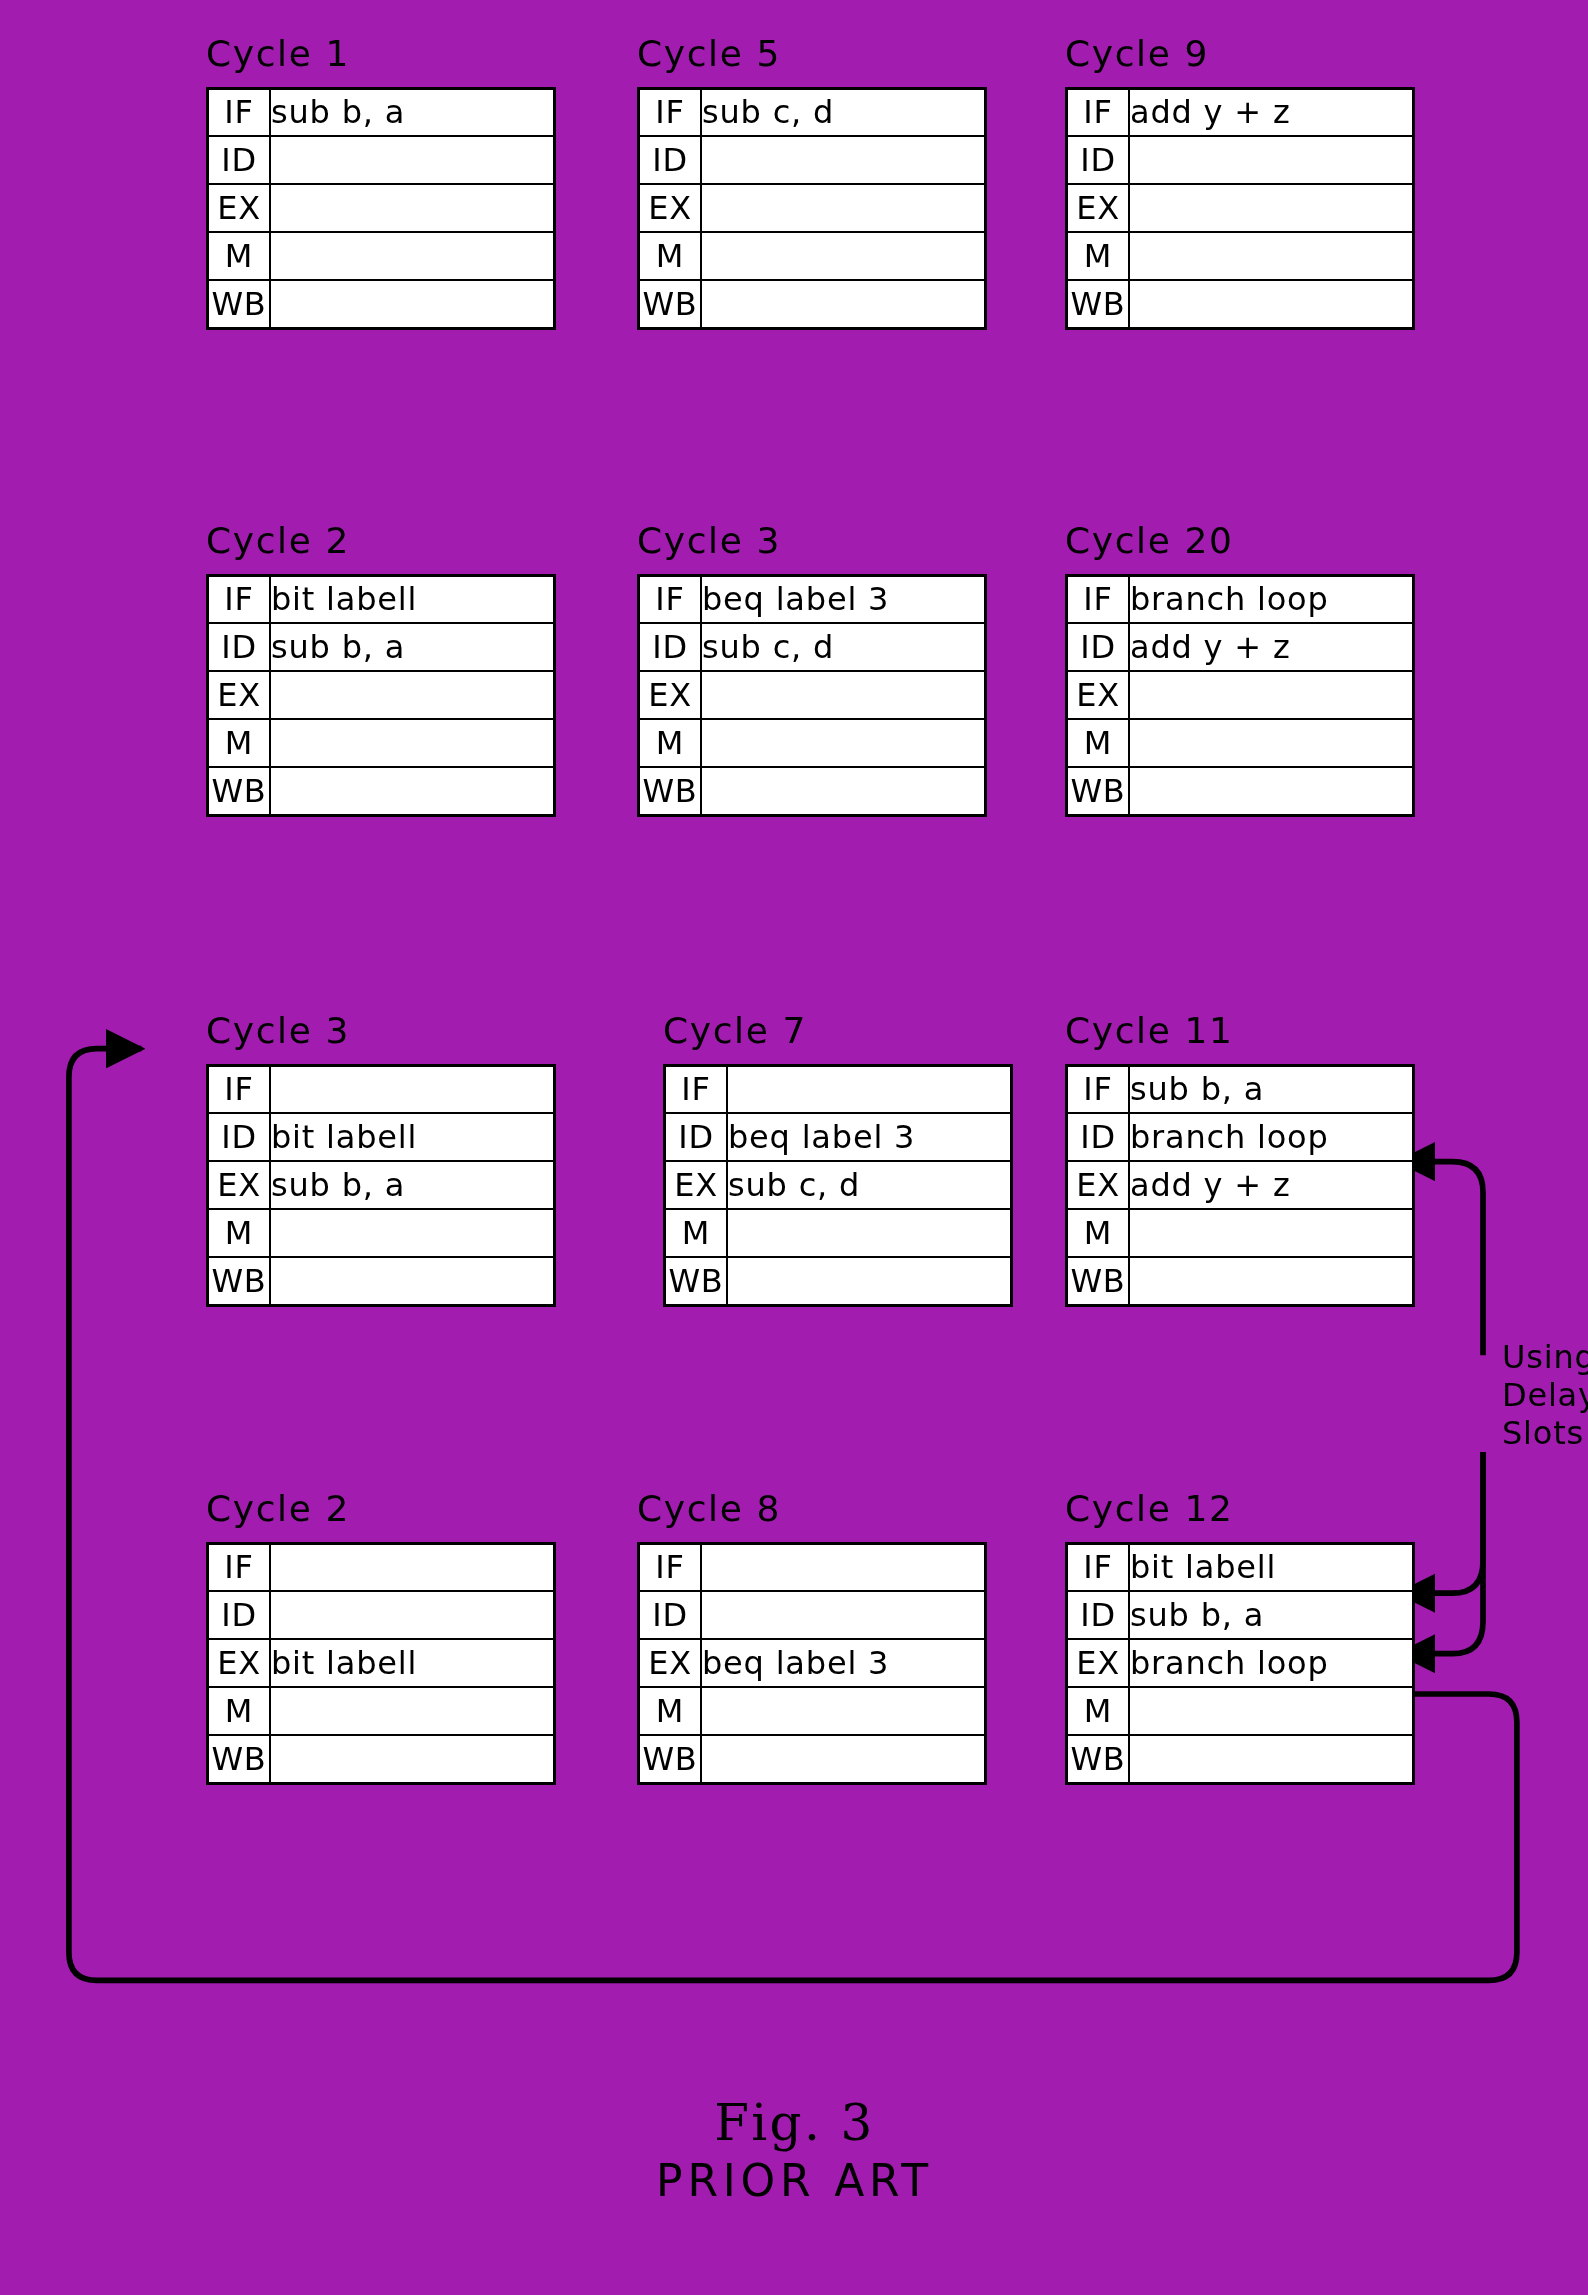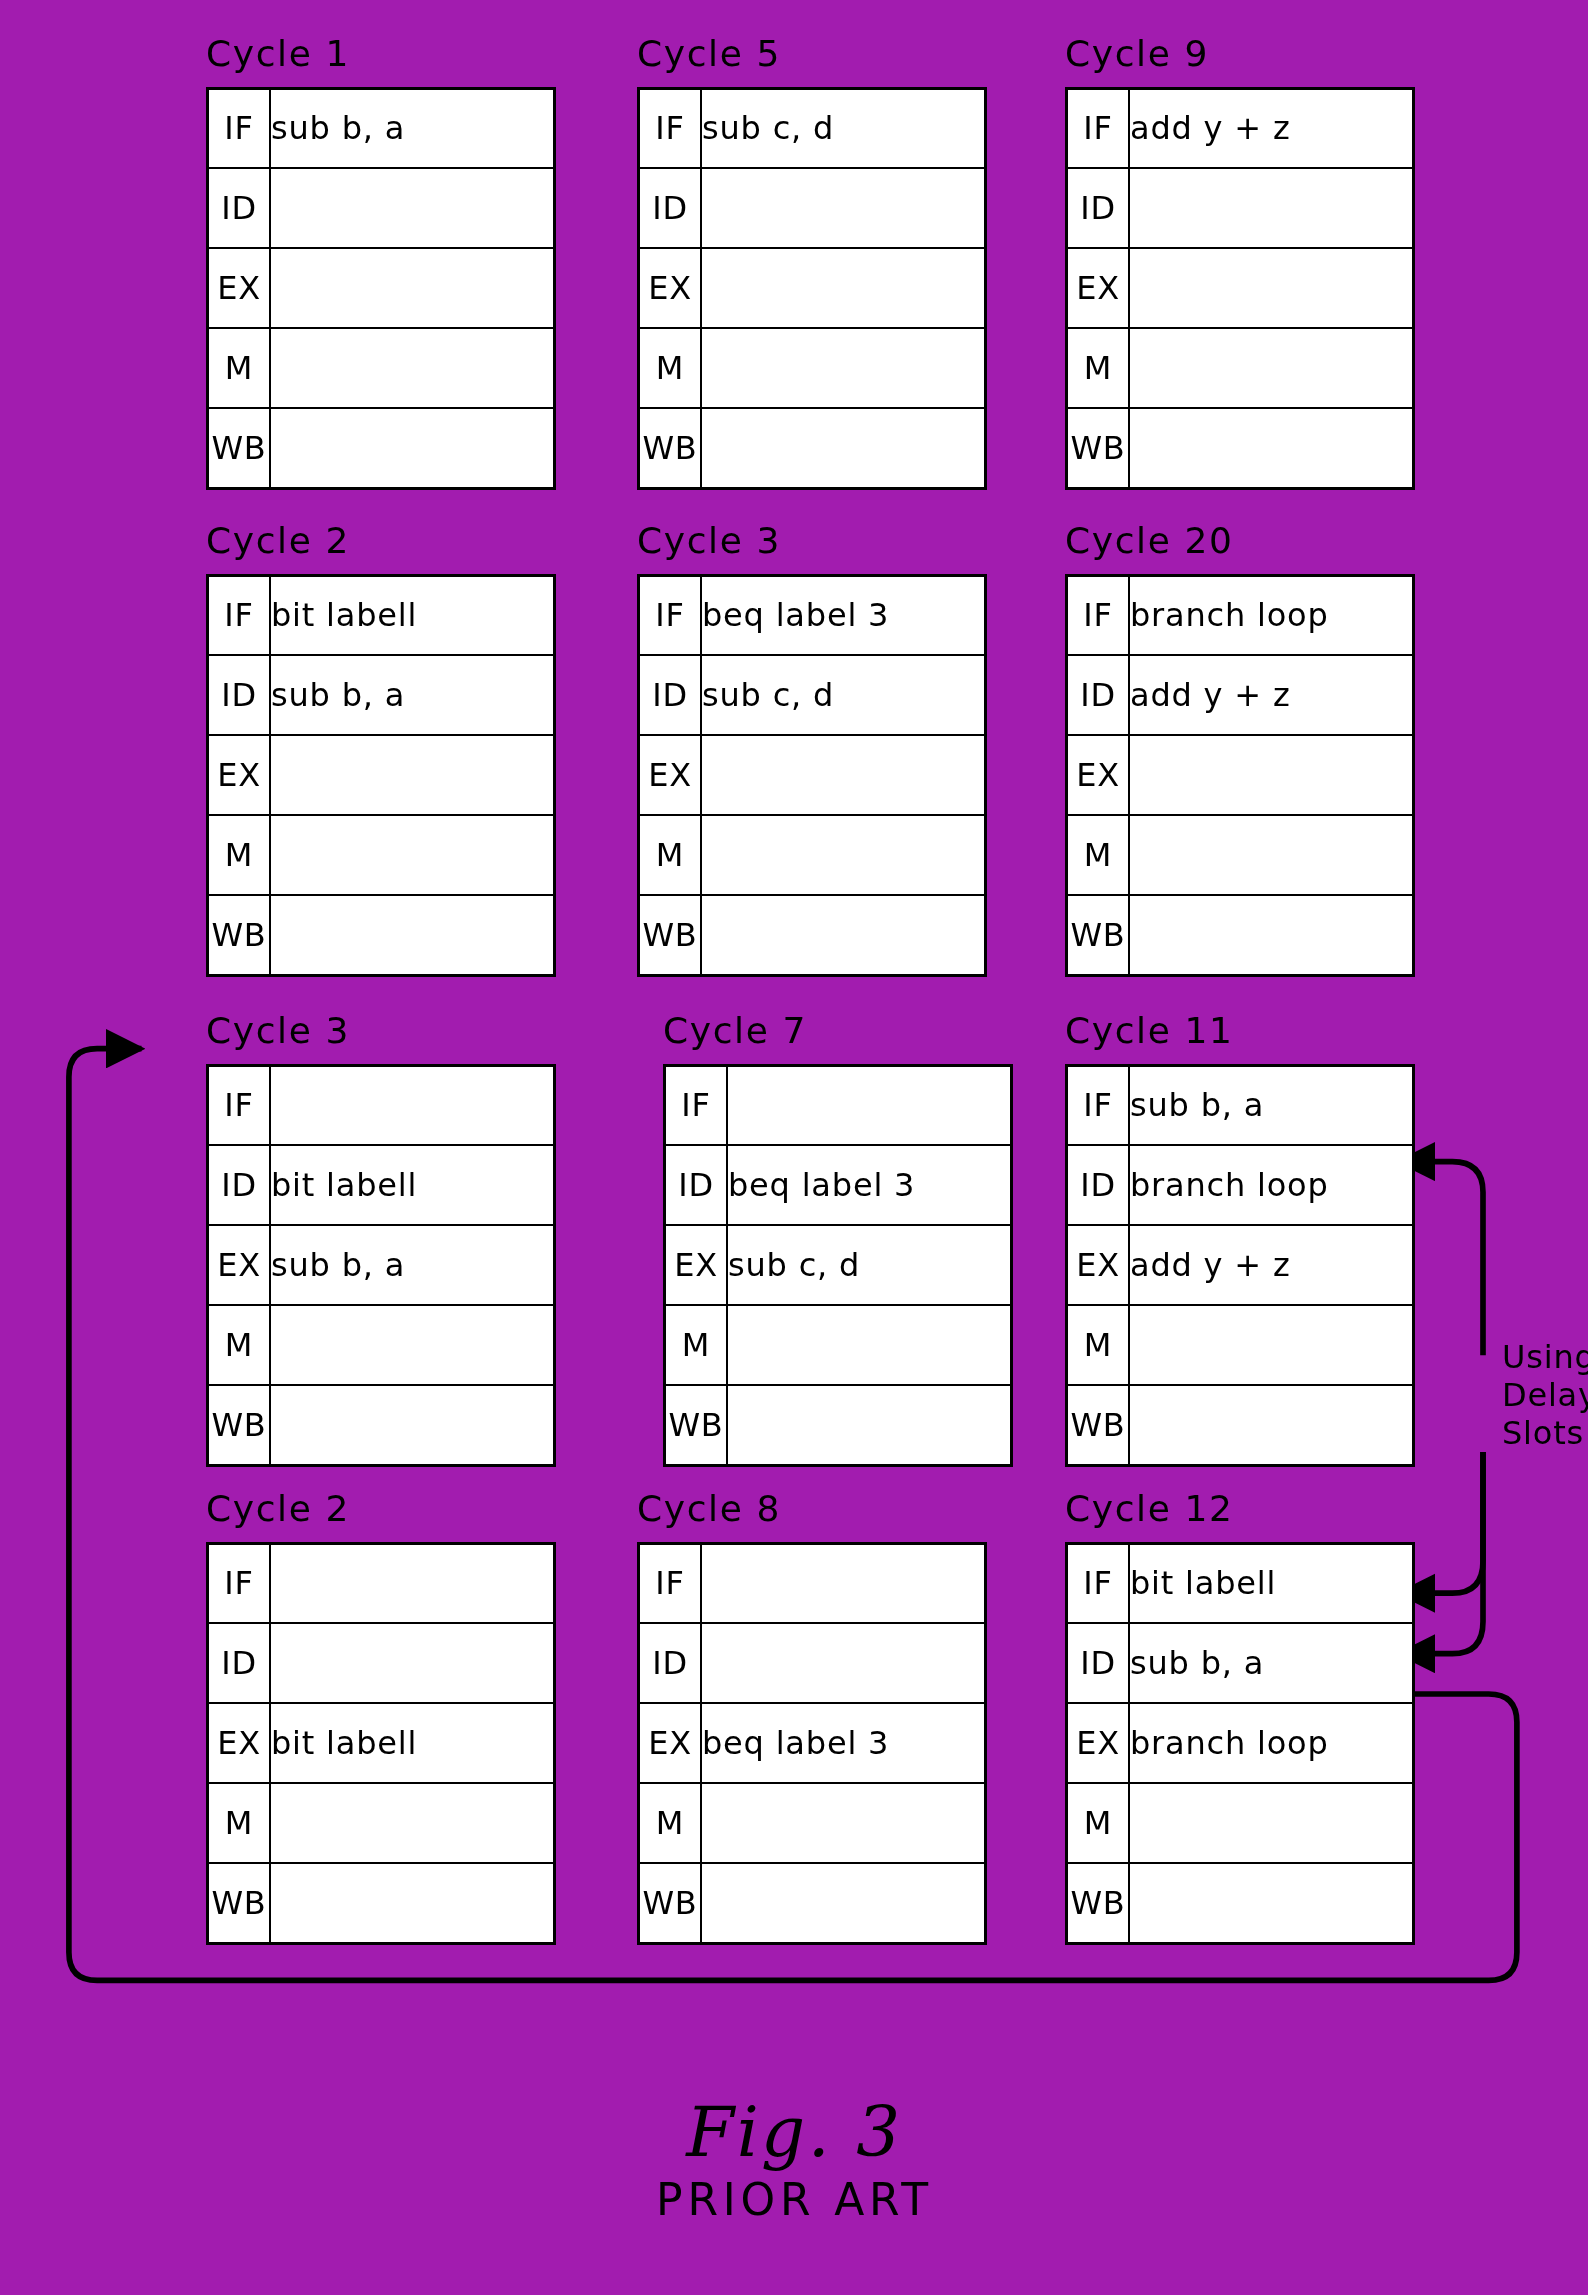--- a/index.html
+++ b/index.html
@@ -44,21 +44,21 @@
     white-space: nowrap;
     font-weight: 400;
   }
 
   .pipeline-table {
     border-collapse: collapse;
     border: 3.2px solid #000;
     table-layout: fixed;
     background: #fff;
   }
-  .pipeline-table tr { height: 80px; }
+  .pipeline-table tr { height: 48px; }
   .pipeline-table td {
     border: 2.4px solid #000;
     padding: 0;
     vertical-align: middle;
   }
   .stage-cell {
     width: 60px;
     text-align: center;
     font-size: 32px;
     letter-spacing: 0.8px;
@@ -88,22 +88,21 @@
 
   
   .fig-caption {
     position: absolute;
     text-align: center;
     width: 100%;
     left: 0;
   }
   .fig-label {
     font-family: "DejaVu Serif", serif;
-    font-style: italic;
-    font-size: 69px;
+    font-size: 50px;
     letter-spacing: 2.4px;
     line-height: 1;
   }
   .fig-sub {
     font-size: 44px;
     letter-spacing: 4.8px;
     line-height: 1;
     margin-top: 11.3px;
   }
 </style>

